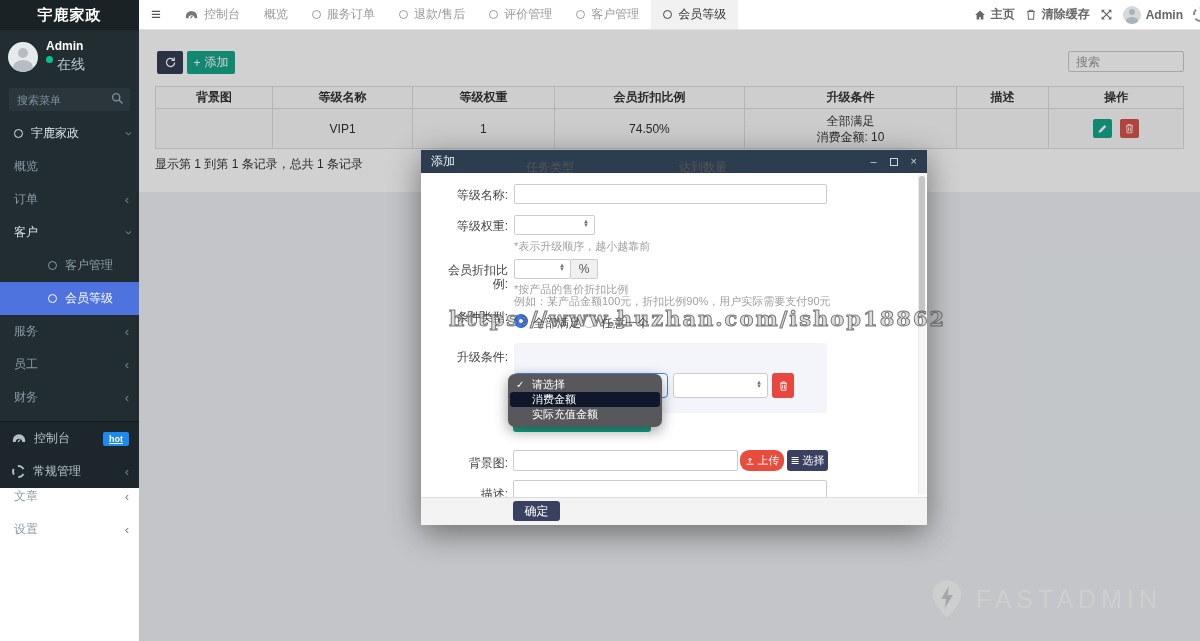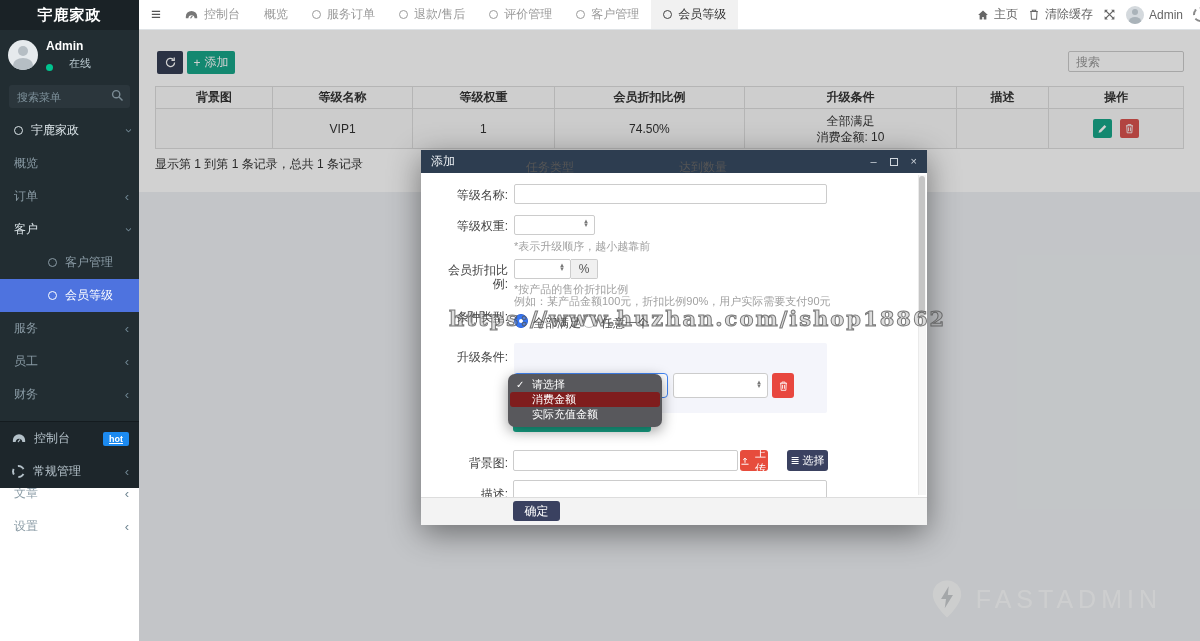--- a/index.html
+++ b/index.html
@@ -7,21 +7,21 @@
   body { font-family:"Liberation Sans","DejaVu Sans",sans-serif; font-size:12px; background:#fff; position:relative; }
 
   
   .sidebar { position:absolute; left:0; top:0; width:139px; height:488px; background:#222d32; z-index:50; }
   .logo { height:30px; line-height:30px; background:#1a2226; color:#fff; font-size:15px; font-weight:bold; text-align:center; letter-spacing:1px; }
   .user-panel { display:flex; padding:9px 8px 6px 8px; gap:8px; align-items:center; }
   .avatar { width:30px; height:30px; border-radius:50%; background:#e6eaed; position:relative; overflow:hidden; flex:none; }
   .avatar::before { content:""; position:absolute; left:50%; top:6px; width:10px; height:10px; margin-left:-5px; border-radius:50%; background:#b6bec4; }
   .avatar::after { content:""; position:absolute; left:50%; top:18px; width:20px; height:14px; margin-left:-10px; border-radius:50%; background:#b6bec4; }
   .user-meta .u-name { color:#fff; font-weight:bold; font-size:12px; }
-  .u-status { color:#b8c7ce; font-size:11px; display:flex; align-items:flex-end; gap:16px; margin-top:3px; }
+  .u-status { color:#b8c7ce; font-size:14px; display:flex; align-items:flex-start; gap:4px; margin-top:3px; }
   .dot { width:7px; height:7px; border-radius:50%; background:#00c48f; display:inline-block; }
   .side-search { margin:8px 9px 4px 9px; position:relative; }
   .side-search input { width:100%; height:23px; background:#2b363c; border:none; border-radius:3px; color:#aebec7; font-size:11px; padding:0 24px 0 8px; outline:none; }
   .side-search input::placeholder { color:#7f929c; }
   .mag { position:absolute; right:6px; top:4px; opacity:.8; }
   .menu { margin-top:6px; }
   .m-item { height:33px; display:flex; align-items:center; padding:0 10px 0 14px; color:#8a9ba5; font-size:12px; position:relative; cursor:pointer; }
   .m-item .circle-o { width:9px; height:9px; border:1.5px solid currentColor; border-radius:50%; margin-right:8px; flex:none; }
   .m-item.head { color:#dde6ea; }
   .m-item.sub { padding-left:48px; }
@@ -34,21 +34,21 @@
   .gear-dashed { width:13px; height:13px; border:2px dashed #b4c1c9; border-radius:50%; flex:none; }
 
   
   .topbar { position:absolute; left:139px; top:0; width:1061px; height:30px; background:#fff; border-bottom:1px solid #dfe3e6; display:flex; align-items:stretch; z-index:40; overflow:hidden; }
   .burger { width:34px; display:flex; align-items:center; justify-content:center; color:#555; font-size:17px; cursor:pointer; }
   .tab { display:flex; align-items:center; gap:6px; padding:0 12px; color:#999; font-size:12px; cursor:pointer; white-space:nowrap; }
   .tab .circle-o { width:9px; height:9px; border:1.5px solid #9b9b9b; border-radius:50%; }
   .tab.active { background:#f1f1f1; color:#333; }
   .tab.active .circle-o { border-color:#444; }
   .top-right { margin-left:auto; display:flex; align-items:center; gap:10px; padding-right:0; color:#666; }
-  .tr-item { display:flex; align-items:center; gap:5px; cursor:pointer; white-space:nowrap; }
+  .tr-item { display:flex; align-items:center; gap:5px; cursor:pointer; white-space:nowrap;font-weight:bold; }
   .avatar-sm { width:18px; height:18px; border-radius:50%; background:#d4d9dd; position:relative; overflow:hidden; }
   .avatar-sm::before { content:""; position:absolute; left:50%; top:3px; width:6px; height:6px; margin-left:-3px; border-radius:50%; background:#aab3b9; }
   .avatar-sm::after { content:""; position:absolute; left:50%; top:11px; width:12px; height:8px; margin-left:-6px; border-radius:50%; background:#aab3b9; }
   .cog-cut { width:15px; height:15px; border:2.5px dashed #8a8a8a; border-radius:50%; margin-right:-8px; flex:none; }
 
   
   .content { position:absolute; left:139px; top:30px; width:1061px; height:611px; background:#eef1f4; overflow:hidden; }
   .panel { position:absolute; left:0; top:0; width:100%; height:162px; background:#fff; }
   .btn { border:none; border-radius:2px; color:#fff; font-size:12px; display:inline-flex; align-items:center; justify-content:center; gap:4px; cursor:pointer; }
   .btn-refresh { position:absolute; left:18px; top:21px; width:26px; height:23px; background:#353d53; }
@@ -87,22 +87,22 @@
   .cond-table { position:absolute; left:93px; top:193px; width:313px; height:70px; background:#f4f5fb; border-radius:2px; }
   .cond-h { position:absolute; top:9px; color:#555; font-size:12px; }
   .sel-box { position:absolute; left:92px; top:223px; width:155px; height:25px; background:#fff; border:1.5px solid #4285f4; border-radius:4px; }
   .sel-box .arr { position:absolute; right:5px; top:5px; color:#555; font-size:8px; line-height:7px; }
   .qty-inp { position:absolute; left:252px; top:223px; width:95px; height:25px; border:1px solid #ccc; border-radius:3px; background:#fff; }
   .btn-trash { position:absolute; left:351px; top:223px; width:22px; height:25px; background:#e8473f; border:none; border-radius:3px; display:flex; align-items:center; justify-content:center; cursor:pointer; }
   .hidden-green { position:absolute; left:92px; top:262px; width:138px; height:20px; background:#18a689; border-radius:3px; z-index:1; }
   .dropdown { position:absolute; left:87px; top:224px; width:154px; height:53px; background:#58585c; border-radius:7px; z-index:3; box-shadow:0 4px 14px rgba(0,0,0,0.4); padding:3px 0; }
   .dd-item { height:15px; line-height:15px; color:#fff; font-size:11px; padding-left:22px; position:relative; margin:0 2px; border-radius:3px; cursor:pointer; }
   .dd-item .ck { position:absolute; left:6px; top:0; font-size:10px; }
-  .dd-item.hl { background:#7f1d1d; }
-  .btn-upload { position:absolute; left:319px; top:300px; width:28px; height:21px; background:#e74c3c; border:none; border-radius:3px; color:#fff; font-size:11px; display:flex; align-items:center; justify-content:center; gap:3px; cursor:pointer; }
+  .dd-item.hl { background:#0f172a; }
+  .btn-upload { position:absolute; left:319px; top:300px; width:44px; height:21px; background:#e74c3c; border:none; border-radius:9px; color:#fff; font-size:11px; display:flex; align-items:center; justify-content:center; gap:3px; cursor:pointer; }
   .btn-choose { position:absolute; left:366px; top:300px; width:41px; height:21px; background:#3a4160; border:none; border-radius:3px; color:#fff; font-size:11px; display:flex; align-items:center; justify-content:center; gap:3px; cursor:pointer; }
   .m-footer { position:absolute; left:0; top:347px; width:100%; height:28px; background:#f3f3f3; border-top:1px solid #ddd; z-index:10; }
   .btn-confirm { position:absolute; left:92px; top:351px; width:47px; height:20px; background:#3a4160; border:none; border-radius:3px; color:#fff; font-size:12px; z-index:11; cursor:pointer; }
   .m-scroll { position:absolute; right:1px; top:25px; width:8px; height:320px; background:#f6f6f6; border-left:1px solid #eaeaea; z-index:9; }
   .m-thumb { position:absolute; right:1px; top:1px; width:6px; height:140px; background:#c5c5c5; border-radius:3px; cursor:pointer; }
 
   .huzhan { position:absolute; left:449px; top:306px; z-index:120; font-family:"DejaVu Serif","Liberation Serif",serif; font-weight:bold; font-size:21px; letter-spacing:2px; color:rgba(150,150,150,0.32); -webkit-text-stroke:1px rgba(80,80,80,0.75); pointer-events:none; white-space:nowrap; }
 
   svg { display:block; }
 </style>

